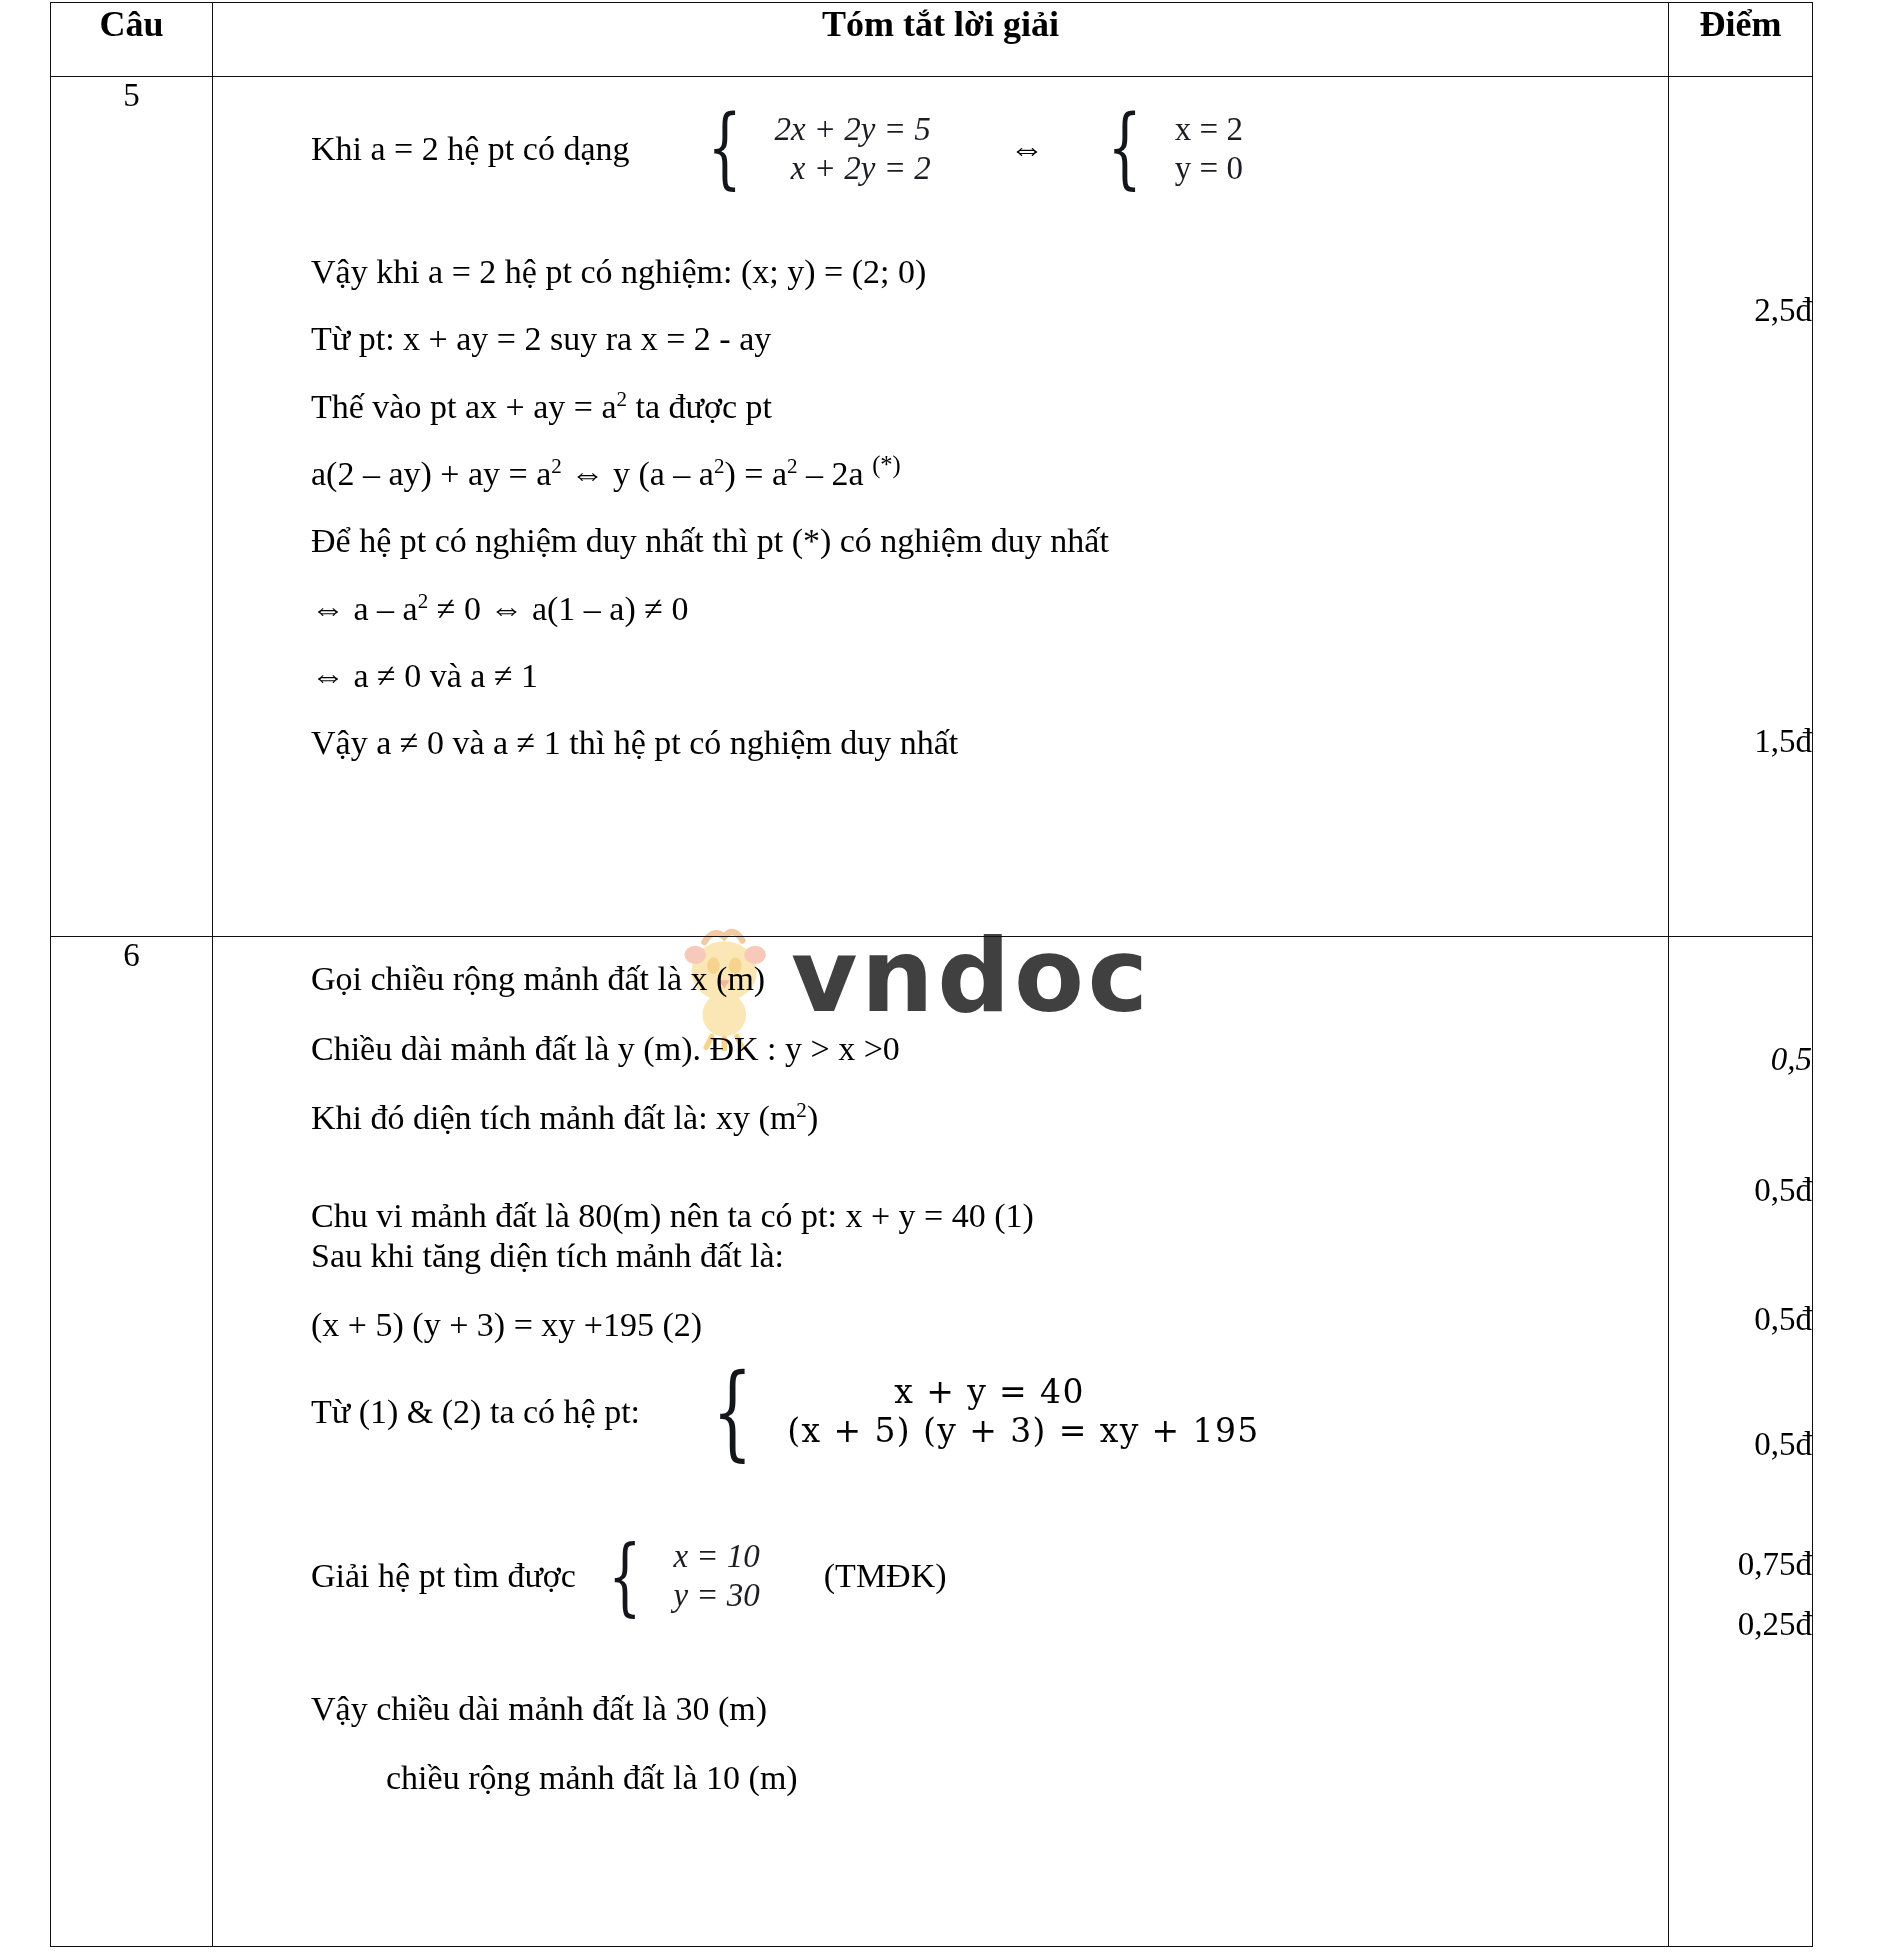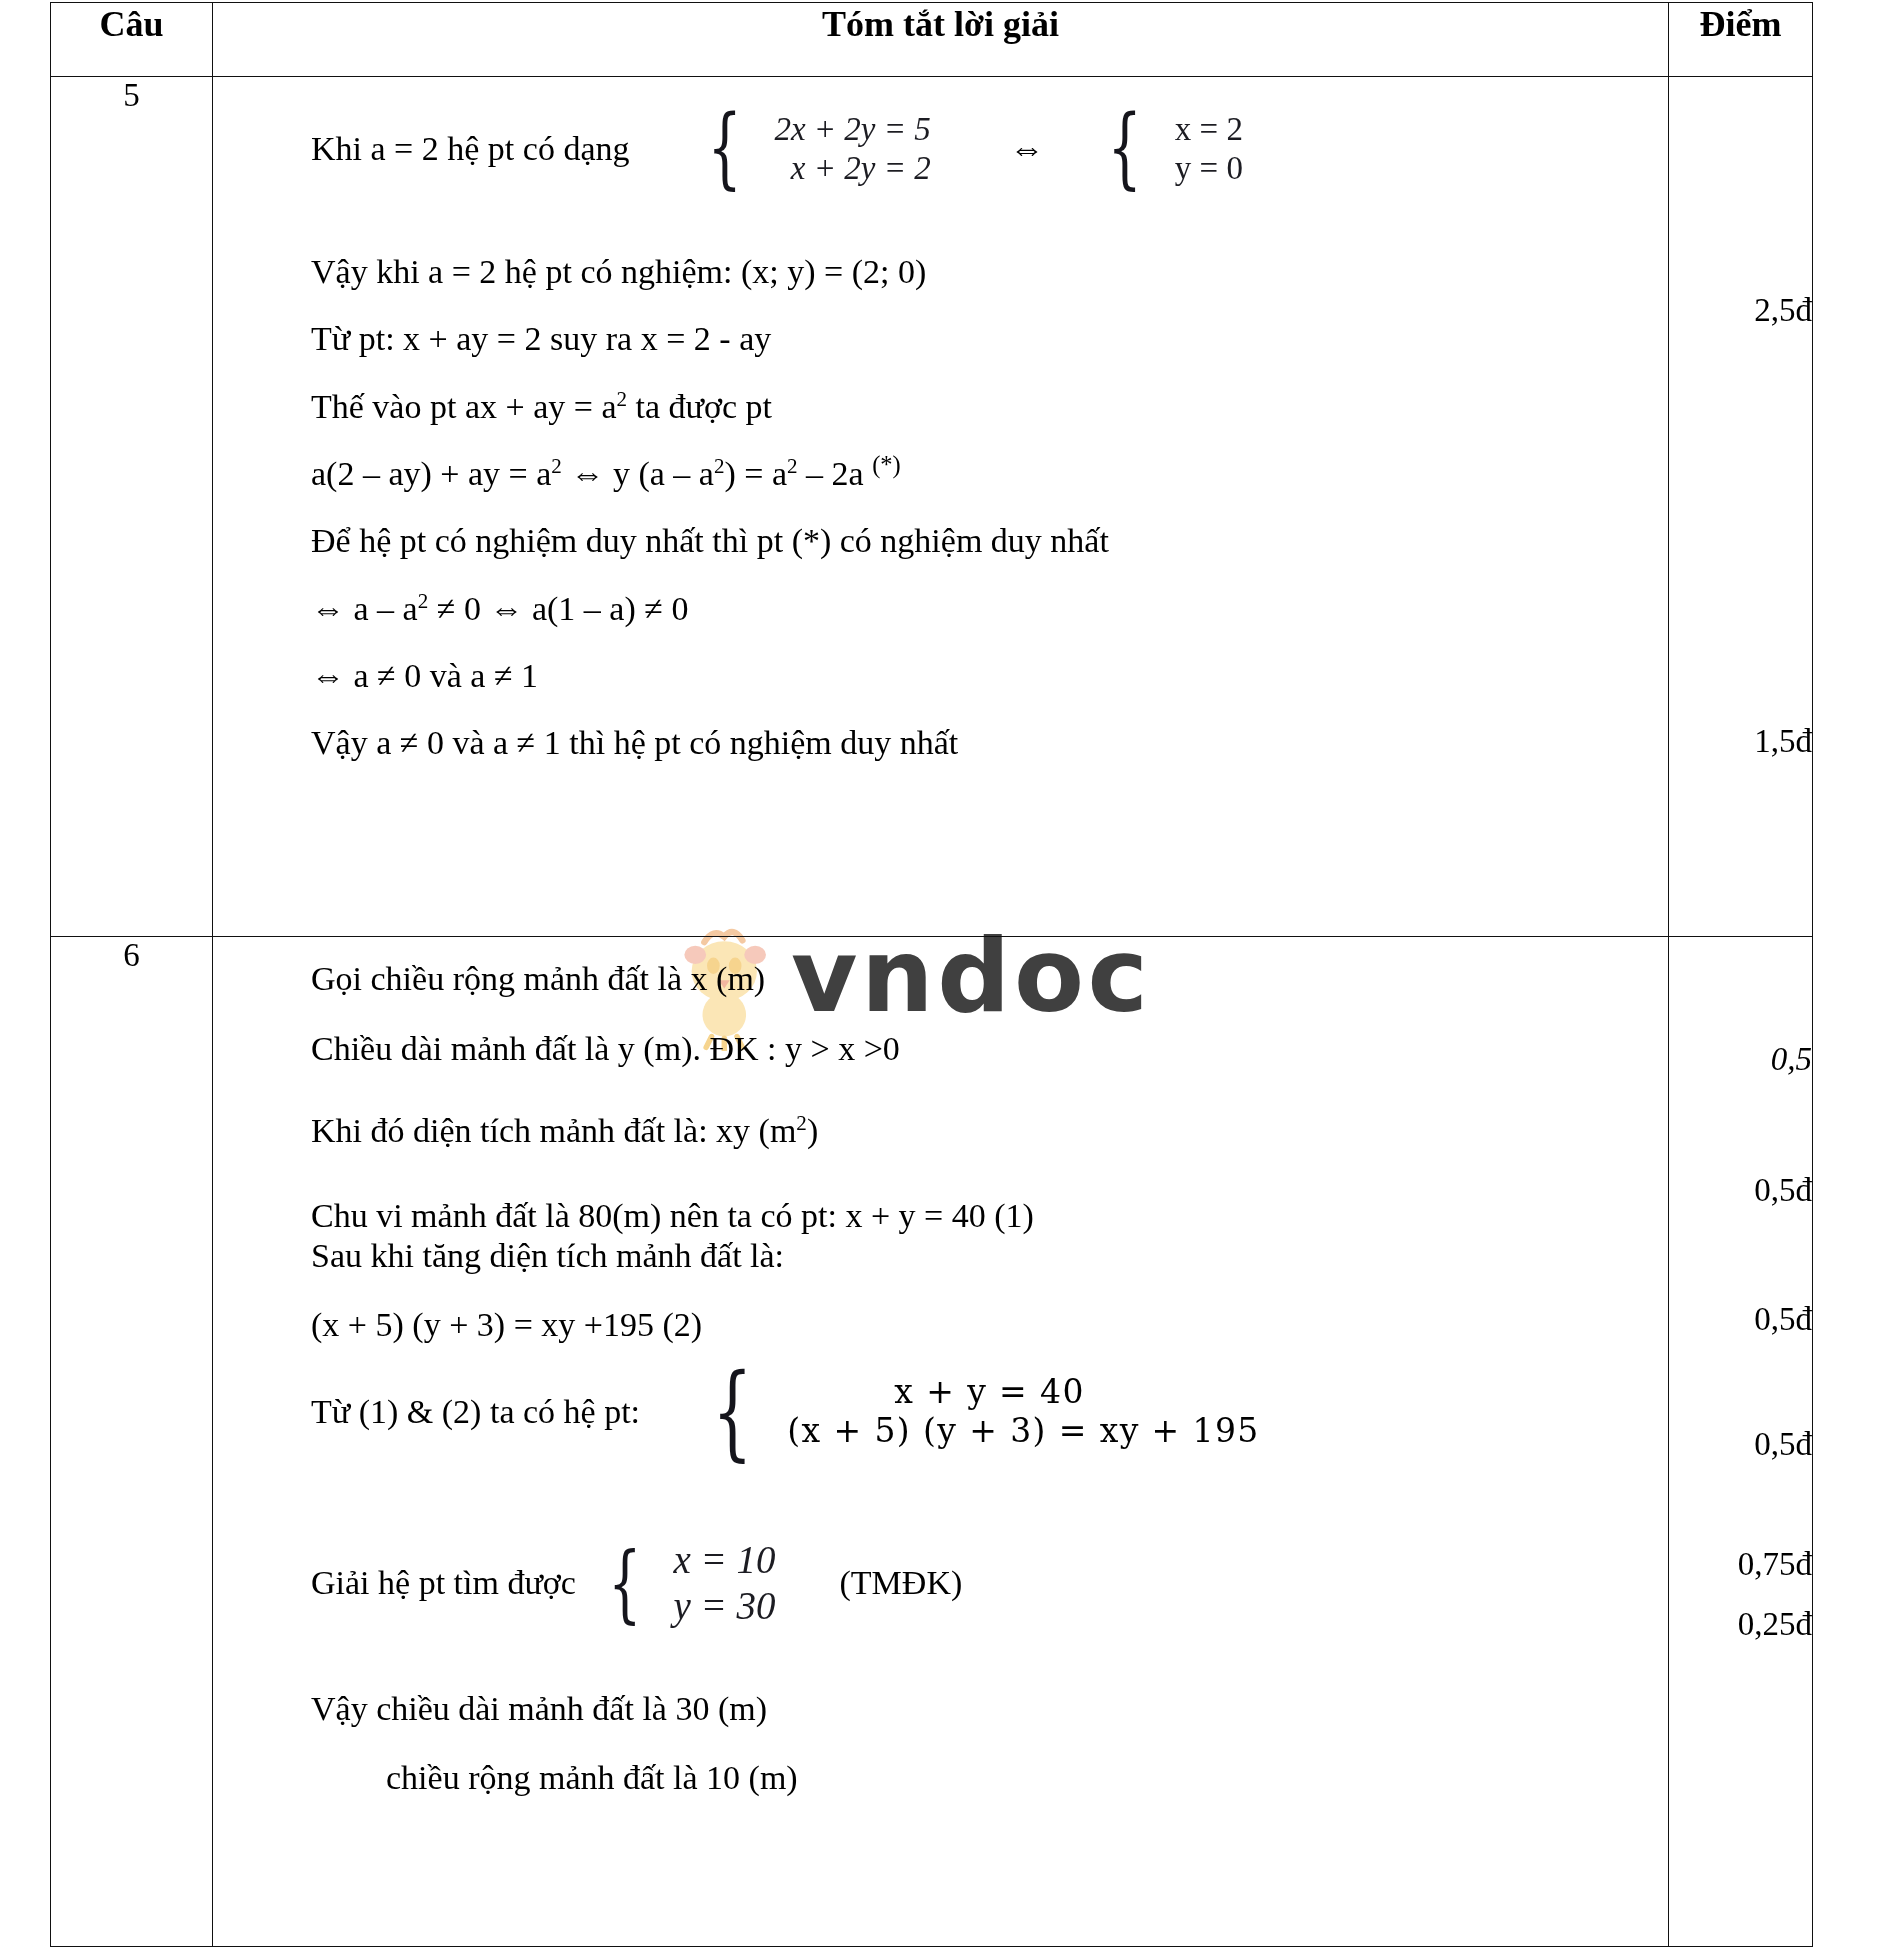--- a/index.html
+++ b/index.html
@@ -267,21 +267,21 @@
 
       <tr>
         <td class="cau-cell">6</td>
 
         <td class="body-cell" style="height:1009px;">
           <div class="body-inner" style="height:1009px;">
 
             <div class="abs line" style="left:98px; top:25.5px;">Gọi chiều rộng mảnh đất là x (m)</div>
             <div class="abs line" style="left:98px; top:95px;">Chiều dài mảnh đất là y (m). ĐK : y &gt; x &gt;0</div>
 
-            <div class="abs line" style="left:98px; top:164px;margin-top:13px;"><span>Khi đó diện tích mảnh đất là: xy (m</span><sup class="sq">2</sup><span>)</span></div>
+            <div class="abs line" style="left:98px; top:164px;"><span>Khi đó diện tích mảnh đất là: xy (m</span><sup class="sq">2</sup><span>)</span></div>
 
             <div class="abs line" style="left:98px; top:238px;margin-top:24px;">Chu vi mảnh đất là 80(m) nên ta có pt: x + y = 40 (1)</div>
             <div class="abs line" style="left:98px; top:302px;">Sau khi tăng diện tích mảnh đất là:</div>
             <div class="abs line" style="left:98px; top:371px;">(x + 5) (y + 3) = xy +195 (2)</div>
 
             <div class="abs" style="left:98px; top:436px;">
               <span class="sys">
                 <span style="font-size:34px;">Từ (1) &amp; (2) ta có hệ pt:</span>
                 <span style="display:inline-block;width:16.4px;"></span>
                 <span class="brace" style="font-size:102px;">{</span>
@@ -289,21 +289,21 @@
                   <span style="padding-left:107px;">x + y = 40</span>
                   <span>(x + 5) (y + 3) = xy + 195</span>
                 </span>
               </span>
             </div>
 
             <div class="abs" style="left:98px; top:600px;">
               <span class="sys">
                 <span style="font-size:34px;">Giải hệ pt tìm được</span>
                 <span class="brace" style="font-size:84px;">{</span>
-                <span class="sys-rows eq-inline" style="font-size:39px;justify-content:center;">
+                <span class="sys-rows eq-inline" style="font-size:33px;justify-content:center;">
                   <span class="ital">x = 10</span>
                   <span class="ital">y = 30</span>
                 </span>
                 <span style="display:inline-block;width:20px;"></span>
                 <span style="font-size:34px;">(TMĐK)</span>
               </span>
             </div>
 
             <div class="abs line" style="left:98px; top:755px;">Vậy chiều dài mảnh đất là 30 (m)</div>
             <div class="abs line" style="left:173px; top:824px;">chiều rộng mảnh đất là 10 (m)</div>

